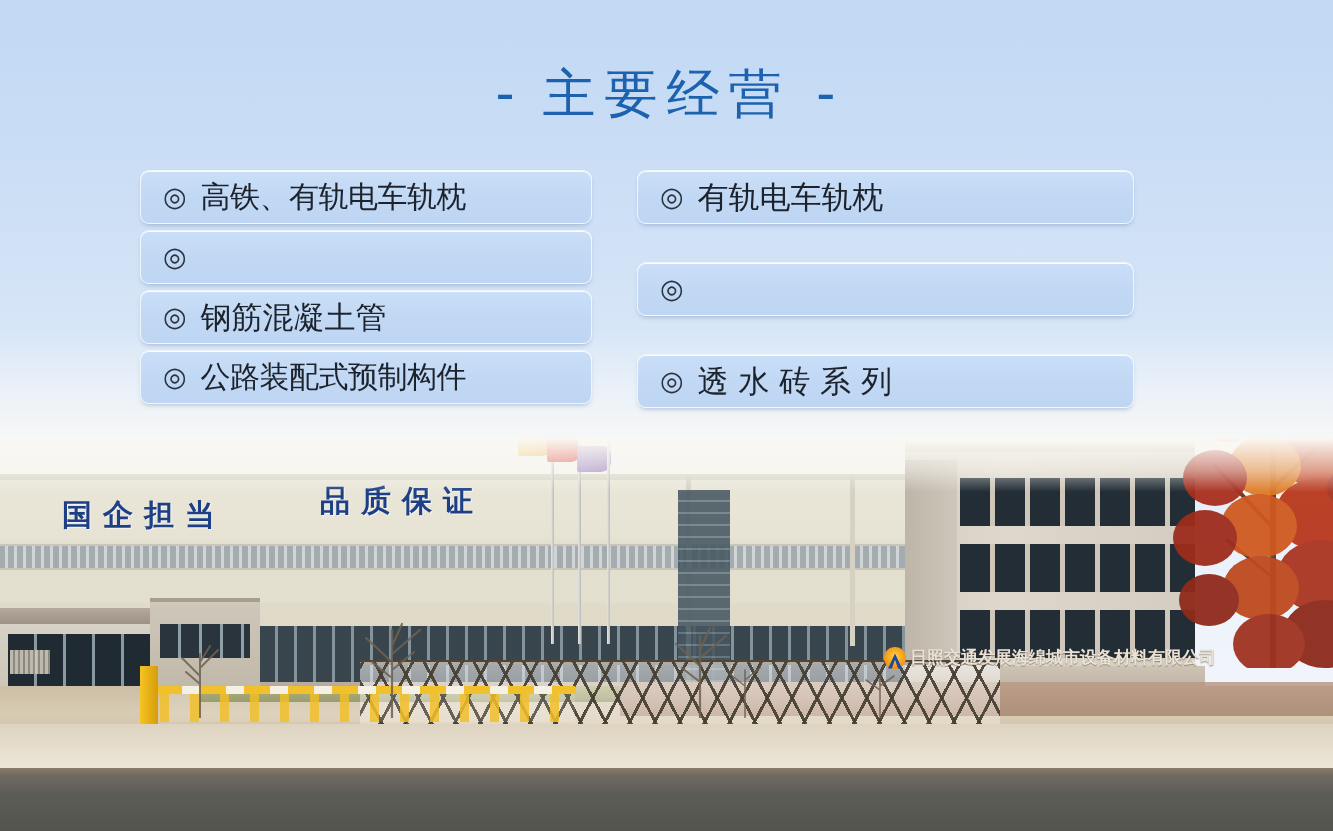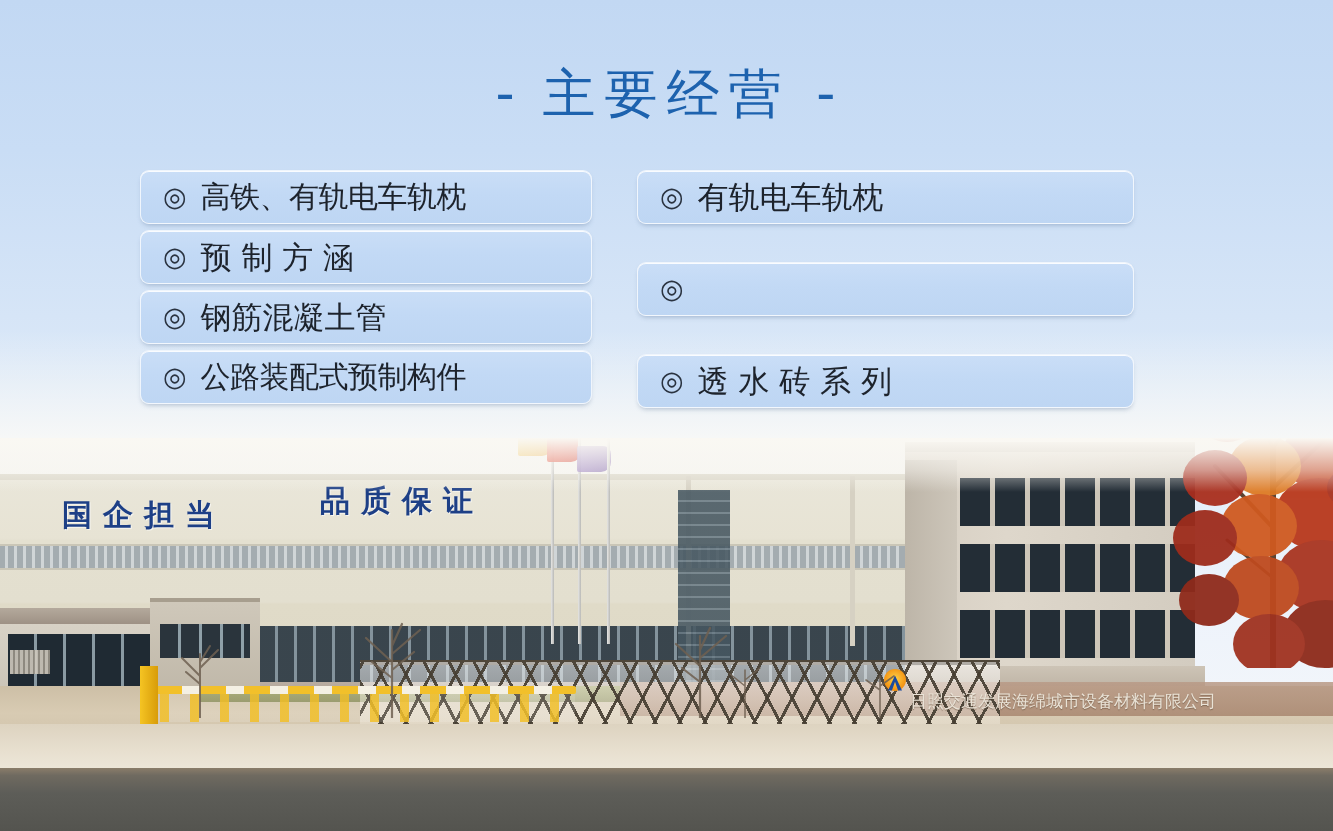--- a/index.html
+++ b/index.html
@@ -260,27 +260,26 @@
     border-radius: 50%;
     background: radial-gradient(circle at 50% 45%, #ffd24a 0%, #f59a18 60%, #e8780c 100%);
   }
   .logo-arch {
     position: absolute; left: 4px; top: 7px; width: 14px; height: 15px;
     background: #1b4b9e;
     clip-path: polygon(50% 0%, 100% 100%, 72% 100%, 50% 42%, 28% 100%, 0% 100%);
   }
   .company-name {
     font-family: "DejaVu Sans", "Liberation Sans", sans-serif;
-    font-weight: normal;
+    font-weight: bold;
     font-size: 17px;
     color: #e9e2d6;
     letter-spacing: 0px;
     white-space: nowrap;
     text-shadow: 0 1px 1px rgba(90,70,50,0.55);
-    margin-top: 44px;
   }
 
   
   .pole {
     position: absolute; width: 3px;
     background: linear-gradient(to right,#e6e6e4,#b9b9b6);
     top: 0;
   }
   .p1 { left: 551px; top: -22px; height: 228px; }
   .p2 { left: 578px; top: -18px; height: 224px; }
@@ -390,21 +389,20 @@
 
   <div class="col col-left">
 
     <div class="pill pill-h-lg">
       <span class="bullet">◎</span>
       <span class="pill-label tight">高铁、有轨电车轨枕</span>
     </div>
 
     <div class="pill pill-h-lg">
       <span class="bullet">◎</span>
-      <span class="pill-label">预 制 方 涵</span>
     </div>
 
     <div class="pill pill-h-lg">
       <span class="bullet">◎</span>
       <span class="pill-label">钢筋混凝土管</span>
     </div>
 
     <div class="pill pill-h-lg">
       <span class="bullet">◎</span>
       <span class="pill-label tight">公路装配式预制构件</span>

